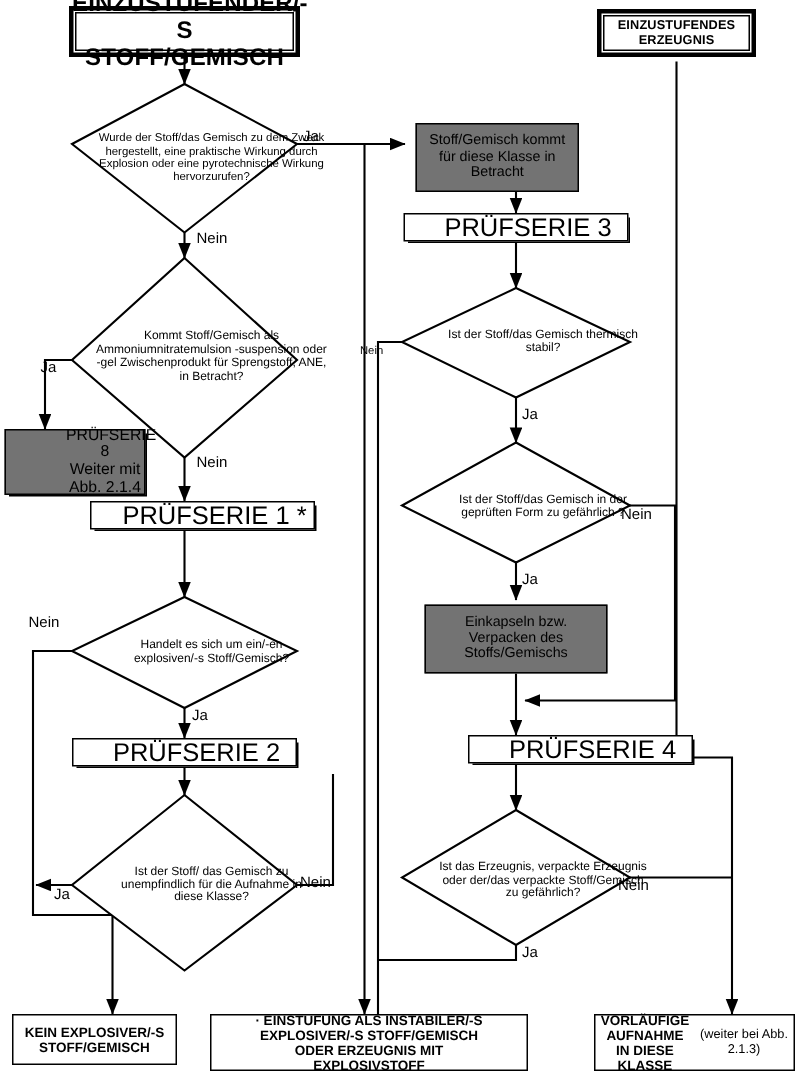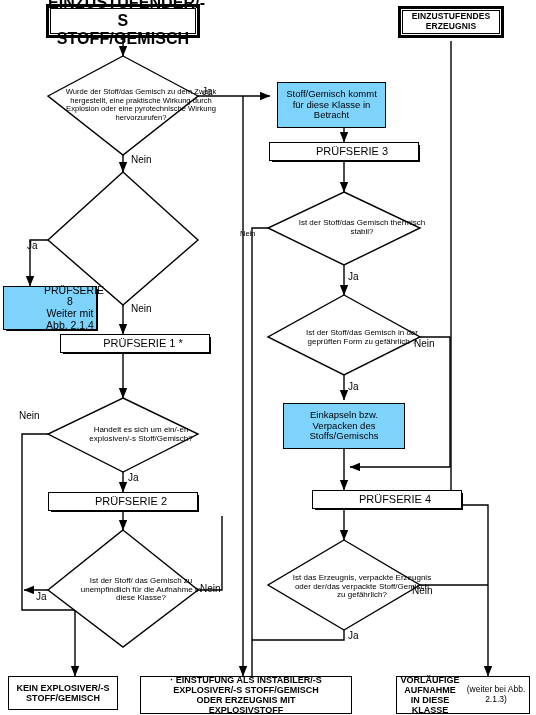--- a/index.html
+++ b/index.html
@@ -38,26 +38,26 @@
     box-shadow:0 0 0 1px #000 inset, 0 0 0 2px #fff inset, 0 0 0 3px #000 inset;
     font-size:16px;
     font-weight:bold;
     letter-spacing:.1px;
   }
   
   .bar{
     background:#ffffff;
     border:1px solid #000;
     box-shadow:2px 2px 0 -1px #000;
-    font-size:11px;
+    font-size:17px;
     padding-left:16px;
   }
   
   .box{
-    background:#7dd3fc;
+    background:#737373;
     border:1px solid #000;
     font-size:9.5px;
     justify-content:center;
   }
   .box.shadowed{box-shadow:2px 2px 0 -1px #000;}
   
   .result{
     background:#ffffff;
     border:1px solid #000;
     font-size:9px;
@@ -178,20 +178,29 @@
   <div class="diamond-label xs" style="left:44px;top:62px;width:158px;height:86px;">
     <span class="txt">Wurde der
 Stoff/das Gemisch zu
 dem Zweck hergestellt, eine
 praktische Wirkung durch Explosion
 oder eine pyrotechnische
 Wirkung
 hervorzurufen?</span>
   </div>
 
+  <div class="diamond-label sm" style="left:46px;top:186px;width:154px;height:104px;">
+    <span class="txt">Kommt
+Stoff/Gemisch als
+Ammoniumnitratemulsion
+-suspension oder -gel
+Zwischenprodukt für
+Sprengstoff, ANE,
+in Betracht?</span>
+  </div>
 
   <div class="diamond-label sm" style="left:54px;top:410px;width:138px;height:50px;">
     <span class="txt">Handelt es sich um
 ein/-en explosiven/-s
 Stoff/Gemisch?</span>
   </div>
 
   <div class="diamond-label sm" style="left:54px;top:555px;width:138px;height:70px;">
     <span class="txt">Ist der Stoff/
 das Gemisch zu

